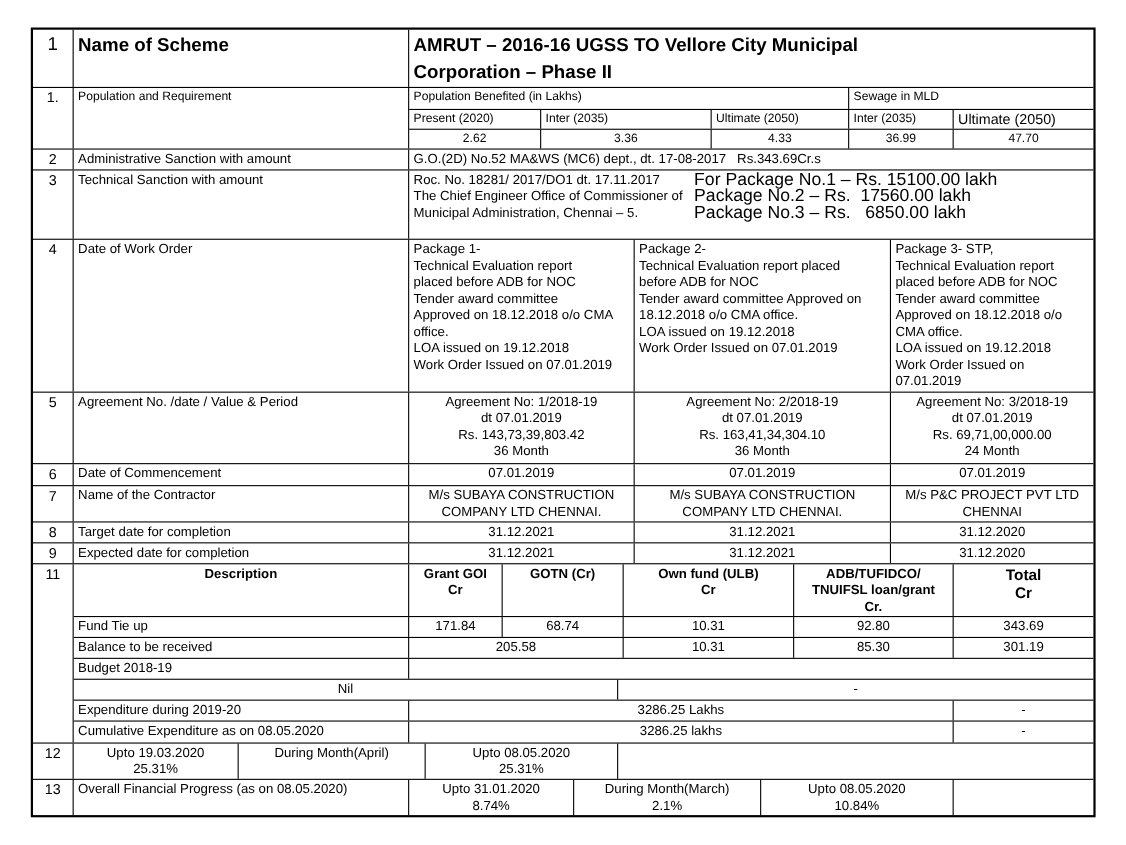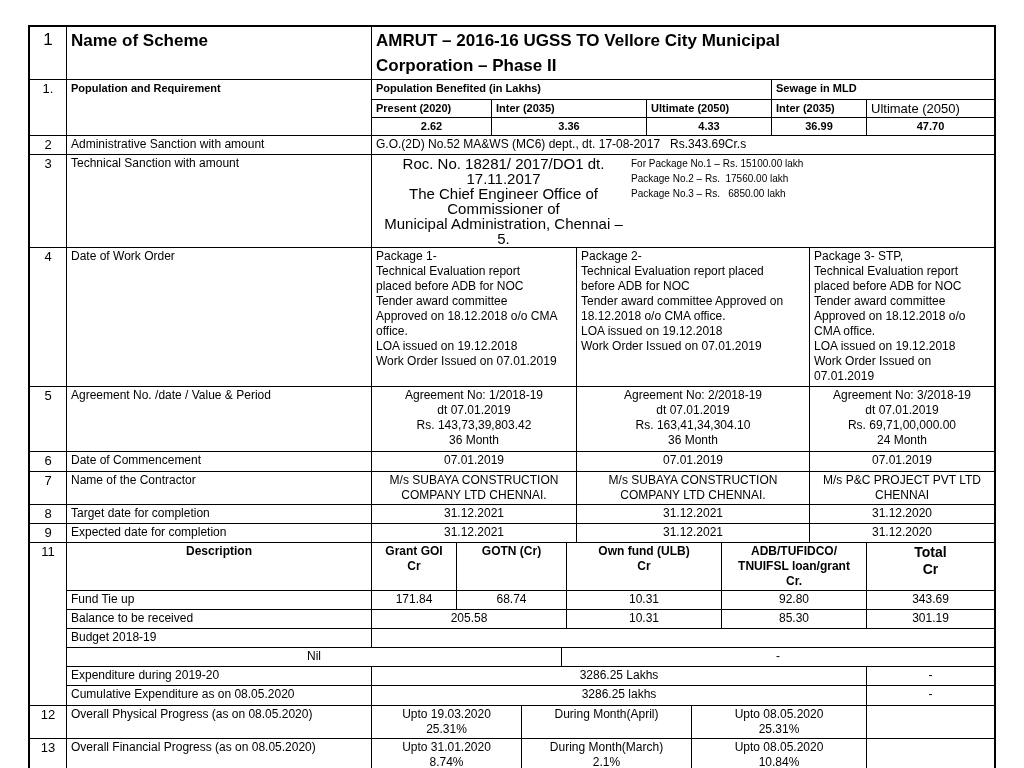--- a/index.html
+++ b/index.html
@@ -14,21 +14,21 @@
   .c { border-right: 1px solid #000; padding: 1px 4px; font-size: 12px;
        line-height: 15px; white-space: pre-line; overflow: hidden; min-width: 0; }
   .last { border-right: 0 !important; }
 
   .num   { flex: 0 0 37px; text-align: center; font-size: 13px; }
   .label { flex: 0 0 305px; }
   .grow  { flex: 1 1 auto; }
 
   .center { text-align: center; }
   .bold   { font-weight: 700; }
-  .small  { font-size: 11px; font-weight: bold; }
+  .small  { font-size: 11px; }
   .f13    { font-size: 13px; }
   .f14    { font-size: 14px; line-height: 17px; }
 
   .sub  { flex: 1 1 auto; display: flex; flex-direction: column; min-width: 0; }
   .subr { display: flex; border-bottom: 1px solid #000; }
   .sub > .subr:last-child { border-bottom: 0; }
 
   
   .w400{flex:0 0 400px} .w120{flex:0 0 120px} .w155{flex:0 0 155px}
   .w125{flex:0 0 125px} .w95{flex:0 0 95px}
@@ -41,22 +41,22 @@
   .mh52{min-height:52px} .mh54sub .subr1{min-height:20px}
   .mh54sub .subr2{min-height:17px} .mh54sub .subr3{min-height:17px}
   .mh19{min-height:19px} .mh20{min-height:20px} .mh63{min-height:63px}
   .mh139{min-height:139px} .mh65{min-height:65px} .mh33{min-height:33px}
   .mh46{min-height:46px} .mh32{min-height:32px}
 
   .scheme-num { font-size: 17px; line-height: 24px; }
   .title { font-size: 17px; font-weight: 700; line-height: 25px; }
 
   .two-col { display: flex; }
-  .two-col .col-l { flex: 0 0 255px; font-size: 15px; line-height: 15px; white-space: pre-line; text-align: center; }
-  .two-col .col-r { flex: 1 1 auto; font-size: 10px; line-height: 15px; white-space: pre-line; }
+  .two-col .col-l { flex: 0 0 255px; font-size: 12px; line-height: 15px; white-space: pre-line; }
+  .two-col .col-r { flex: 1 1 auto; font-size: 16px; line-height: 15px; white-space: pre-line; }
 </style>
 </head>
 <body>
 
 <div class="doc">
 
   <div class="r mh52">
     <div class="c num scheme-num">1</div>
     <div class="c label title">Name of Scheme</div>
     <div class="c grow last title">AMRUT – 2016-16 UGSS TO Vellore City Municipal
@@ -235,21 +235,20 @@
       <div class="subr mh19">
         <div class="c label">Cumulative Expenditure as on   08.05.2020</div>
         <div class="c w495 center">3286.25 lakhs</div>
         <div class="c grow last center">-</div>
       </div>
     </div>
   </div>
 
   <div class="r mh32">
     <div class="c num">12</div>
-    <div class="c label">Overall Physical Progress (as on 08.05.2020)</div>
     <div class="c w150 center">Upto 19.03.2020
 25.31%</div>
     <div class="c w170 center">During Month(April)</div>
     <div class="c w175 center">Upto 08.05.2020
 25.31%</div>
     <div class="c grow last"></div>
   </div>
 
   <div class="r mh32">
     <div class="c num">13</div>

